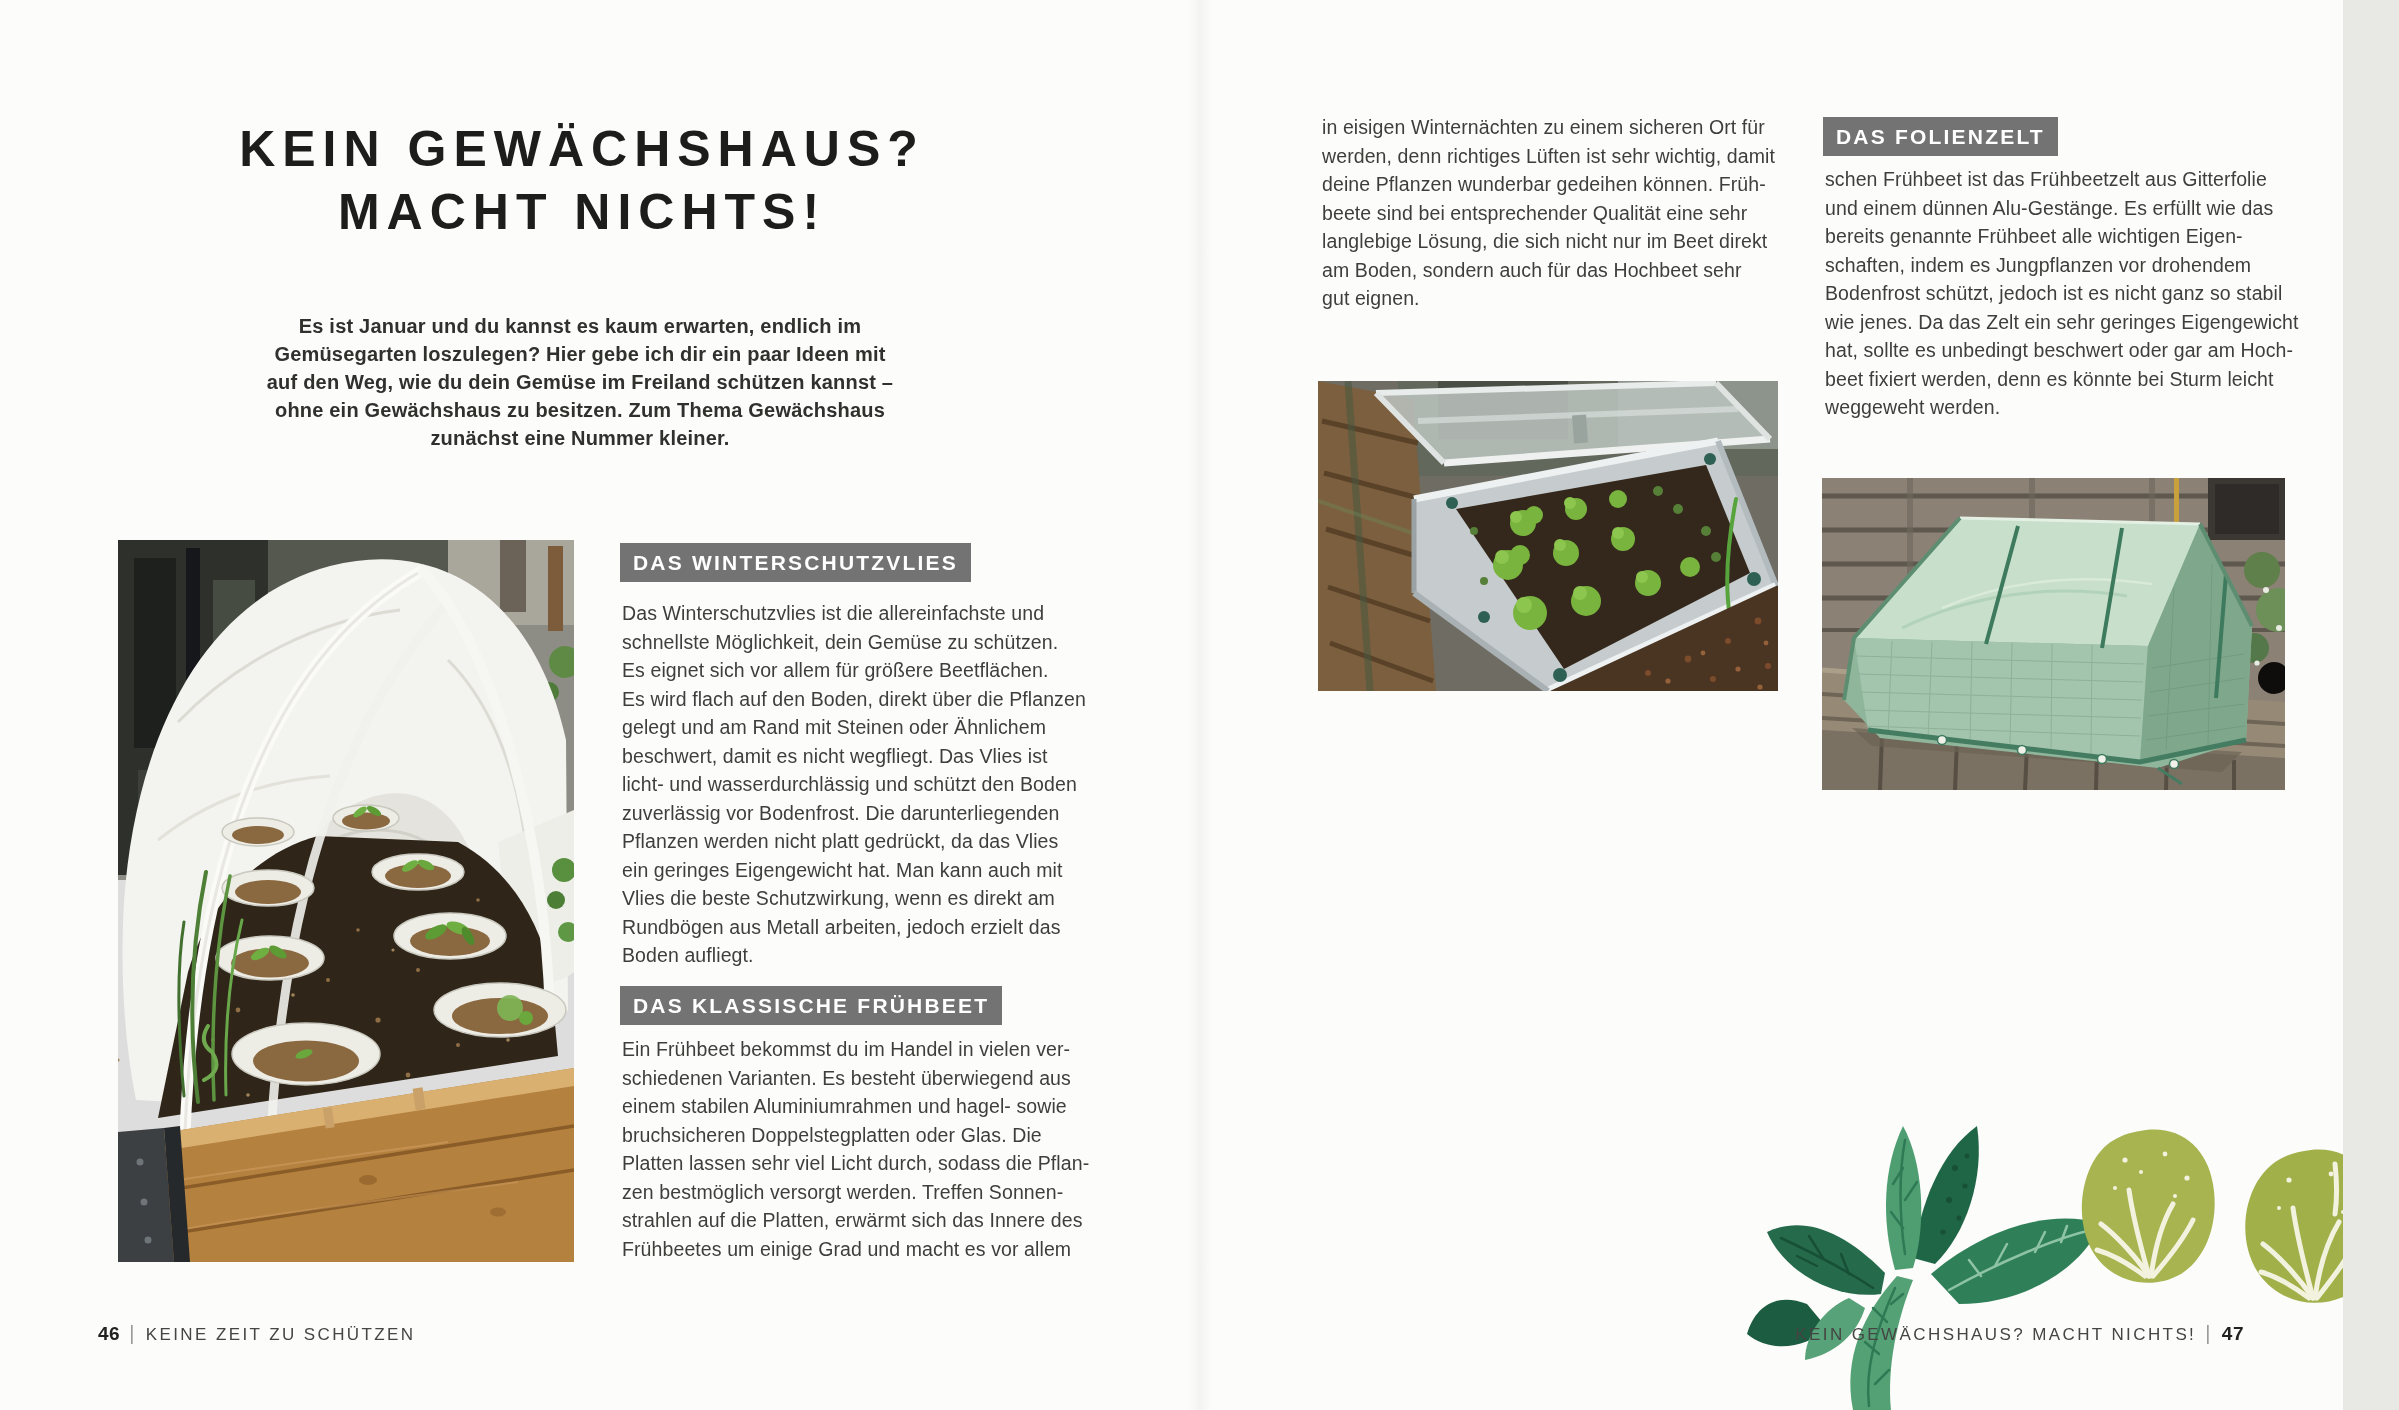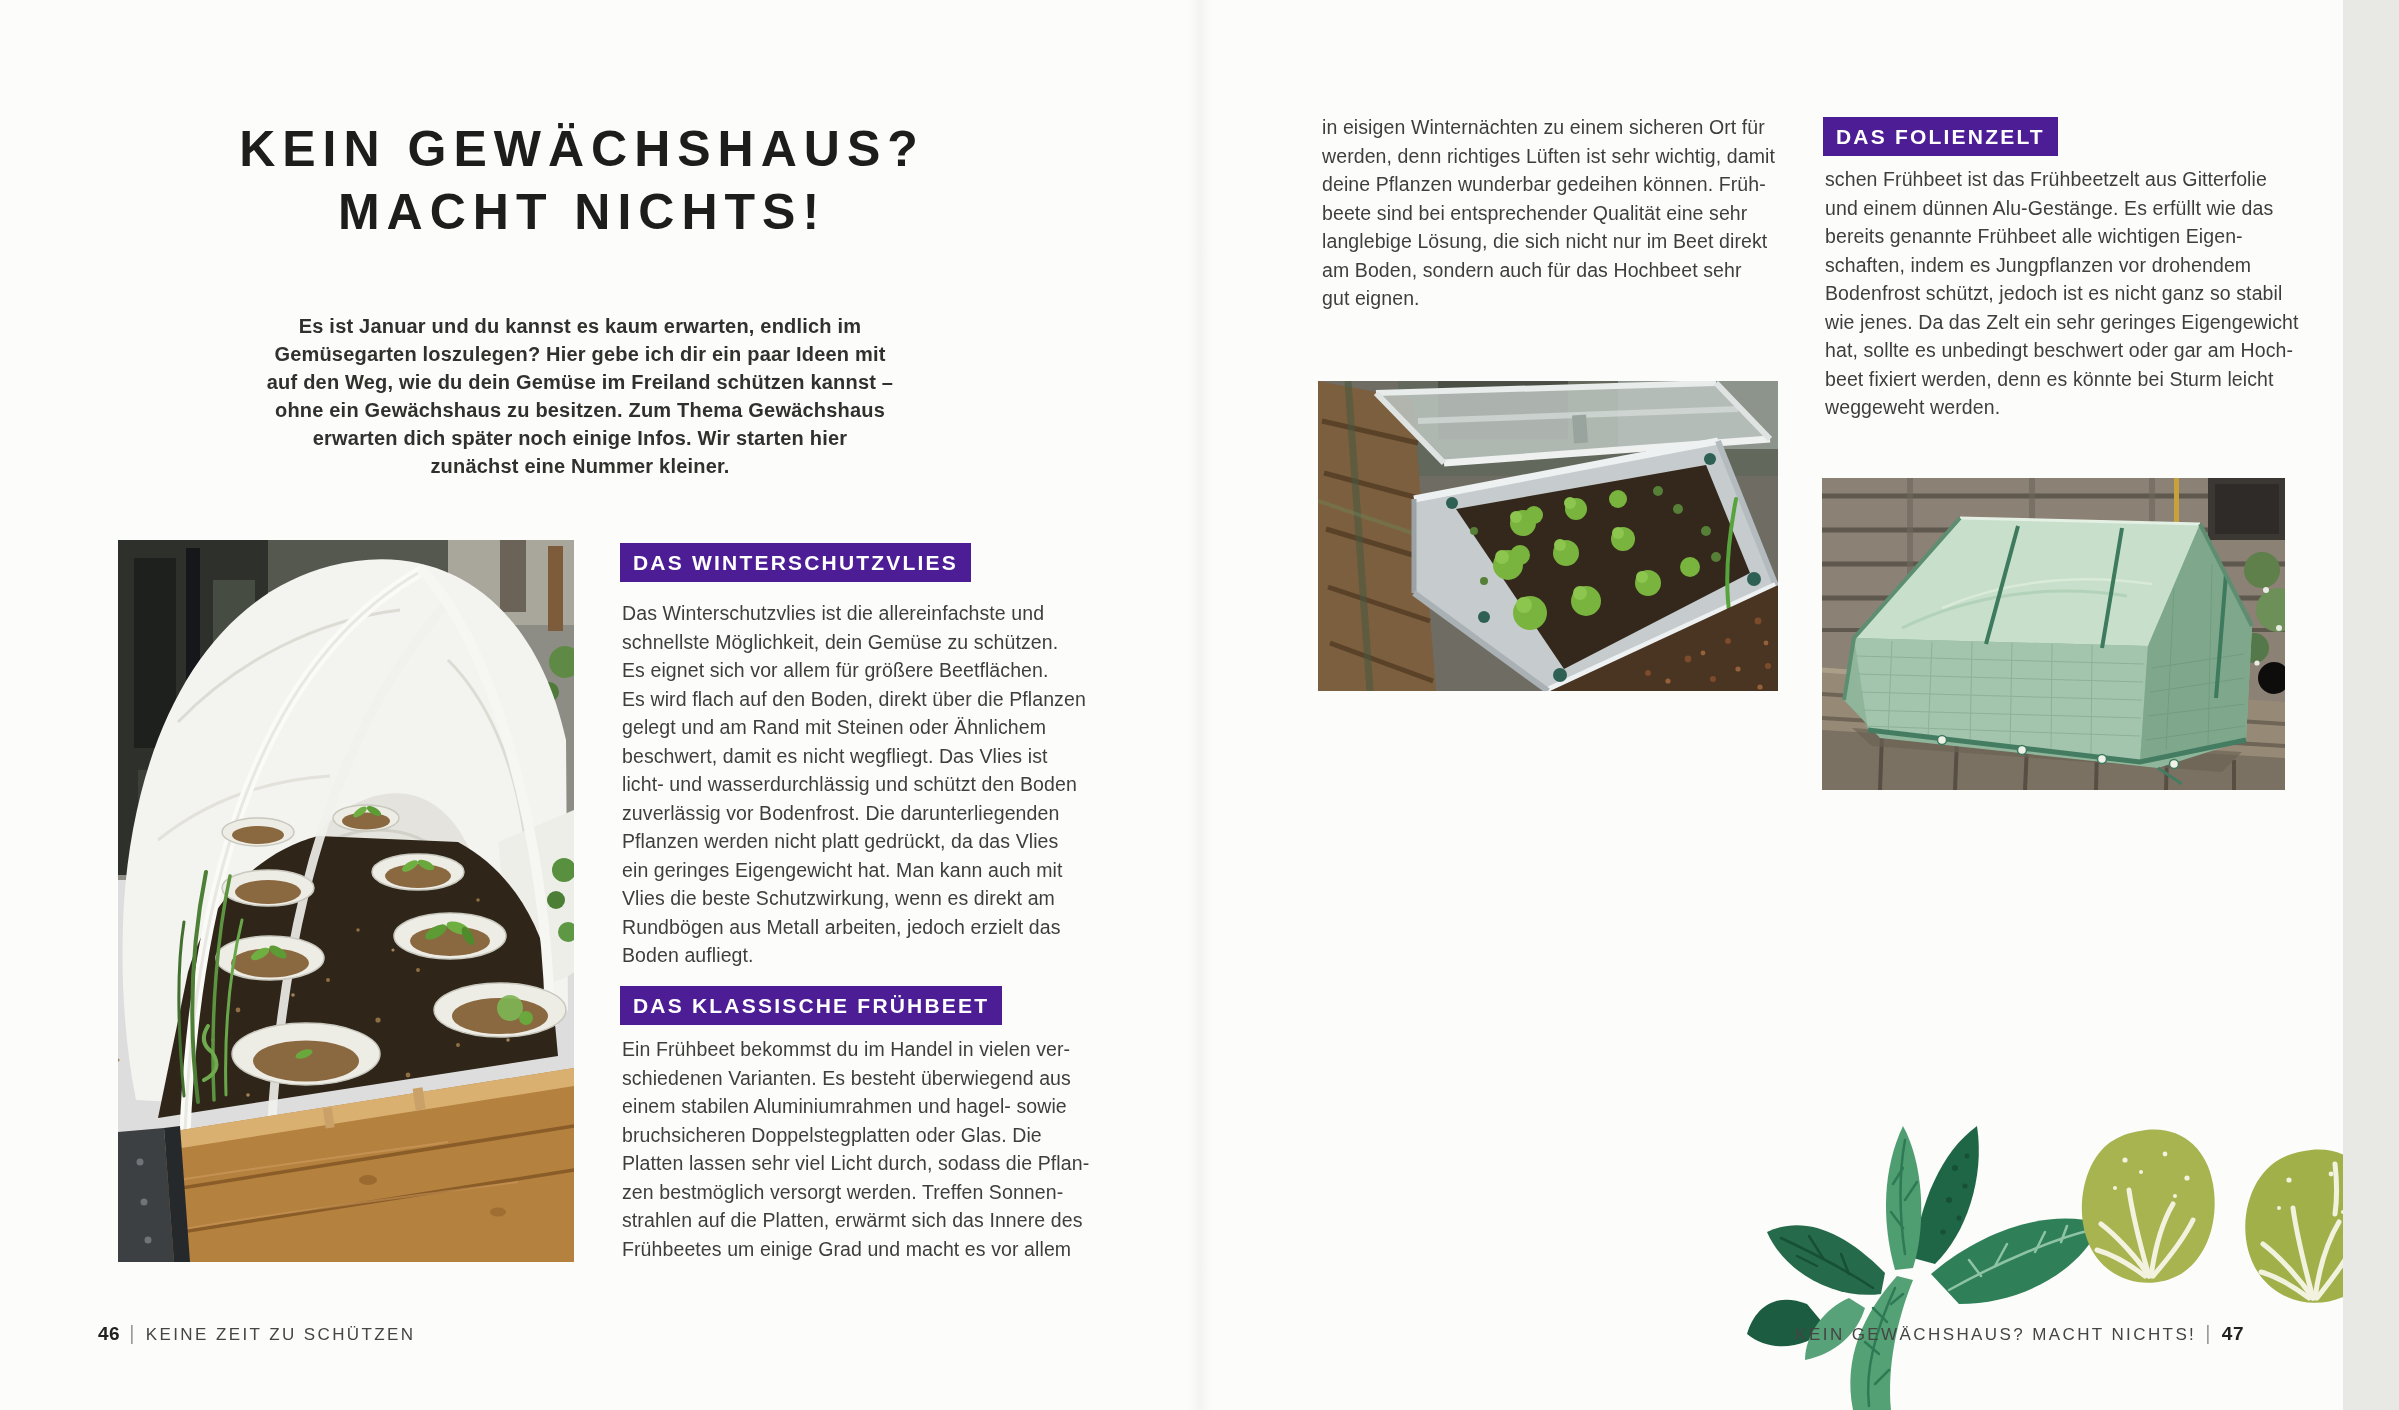--- a/index.html
+++ b/index.html
@@ -13,21 +13,21 @@
     background:linear-gradient(90deg,rgba(0,0,0,0) 0%,rgba(0,0,0,0.035) 50%,rgba(0,0,0,0) 100%);}
   .title{
     font-weight:700; font-size:50px; line-height:63px; letter-spacing:7px;
     color:#1d1d1b; text-align:center;
   }
   .intro{
     font-weight:700; font-size:20px; line-height:28px; color:#30302d;
     text-align:center; letter-spacing:0.2px;
   }
   .band{
-    display:inline-block; background:#4c1d95; color:#ffffff;
+    display:inline-block; background:#737373; color:#ffffff;
     font-weight:700; font-size:21px; letter-spacing:2.2px;
     padding:8px 13px 7px 13px; white-space:nowrap;
   }
   .body-col{font-size:19.5px; line-height:28.5px; color:#3e3e3b; letter-spacing:0.1px;}
   .tline{white-space:nowrap;}
   .photo{overflow:hidden; background:#ddd;}
   .photo svg{display:block;}
   .footer{font-size:17px; color:#454543; letter-spacing:2.4px; white-space:nowrap;}
   .footer .pnum{font-weight:700; font-size:19px; letter-spacing:0.5px; color:#222220;}
   .footer .sep{color:#9a9a96; padding:0 9px; font-weight:400; font-size:20px;}
@@ -43,21 +43,20 @@
   <div class="abs title" style="left:232px; top:118px; width:700px;">
     <div>KEIN GEWÄCHSHAUS?</div>
     <div>MACHT NICHTS!</div>
   </div>
 
   <div class="abs intro" style="left:245px; top:312px; width:670px;">
       <div class="tline">Es ist Januar und du kannst es kaum erwarten, endlich im</div>
       <div class="tline">Gemüsegarten loszulegen? Hier gebe ich dir ein paar Ideen mit</div>
       <div class="tline">auf den Weg, wie du dein Gemüse im Freiland schützen kannst –</div>
       <div class="tline">ohne ein Gewächshaus zu besitzen. Zum Thema Gewächshaus</div>
-      <div class="tline">erwarten dich später noch einige Infos. Wir starten hier</div>
       <div class="tline">zunächst eine Nummer kleiner.</div>
     </div>
 
   <div class="abs photo" style="left:118px; top:540px; width:456px; height:722px;">
     <svg width="456" height="722" viewBox="0 0 456 722" xmlns="http://www.w3.org/2000/svg">
       <rect width="456" height="340" fill="#8e8d85"></rect>
       <g>
         <rect x="0" y="0" width="150" height="335" fill="#2e312b"></rect>
         <rect x="16" y="18" width="42" height="190" fill="#1d201c"></rect>
         <rect x="68" y="8" width="14" height="230" fill="#15171a"></rect>

